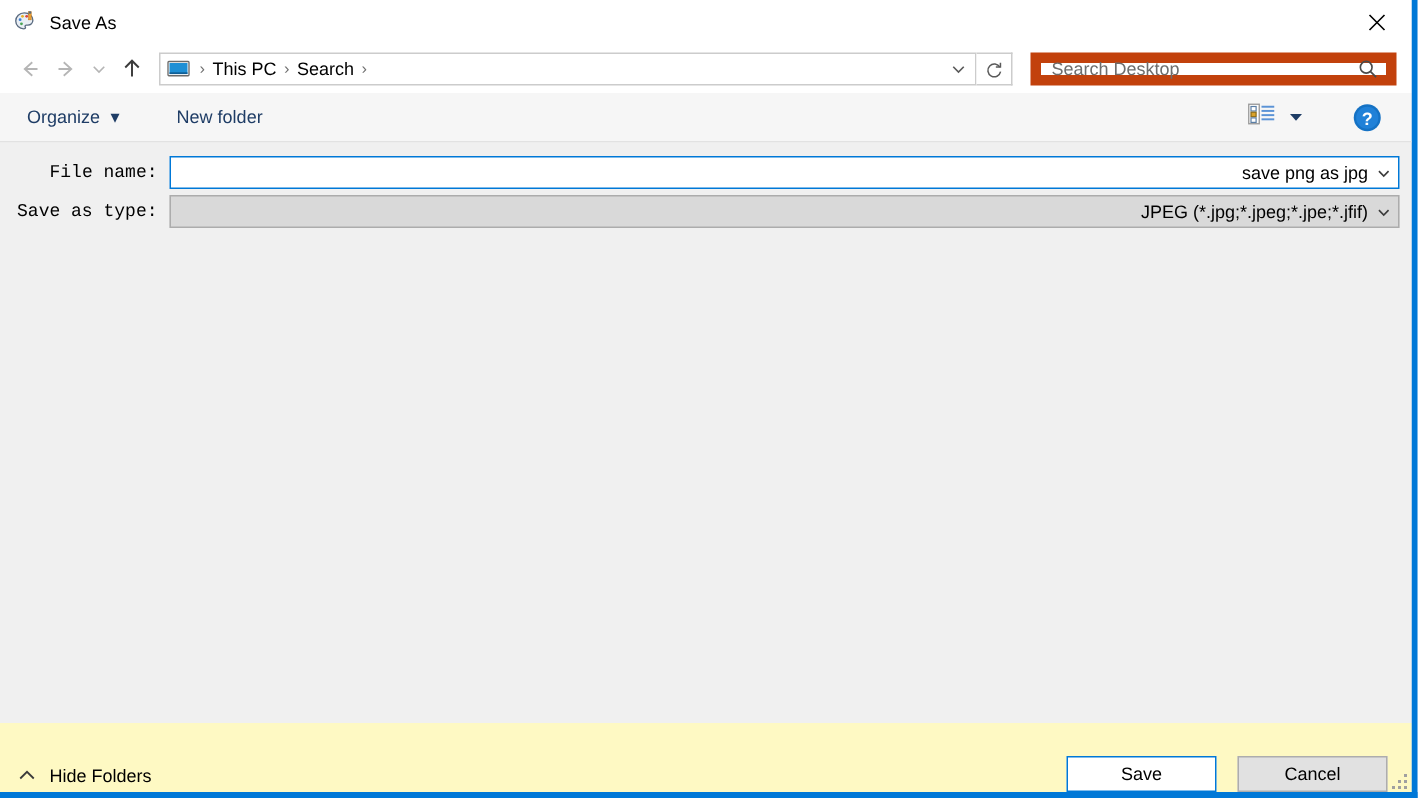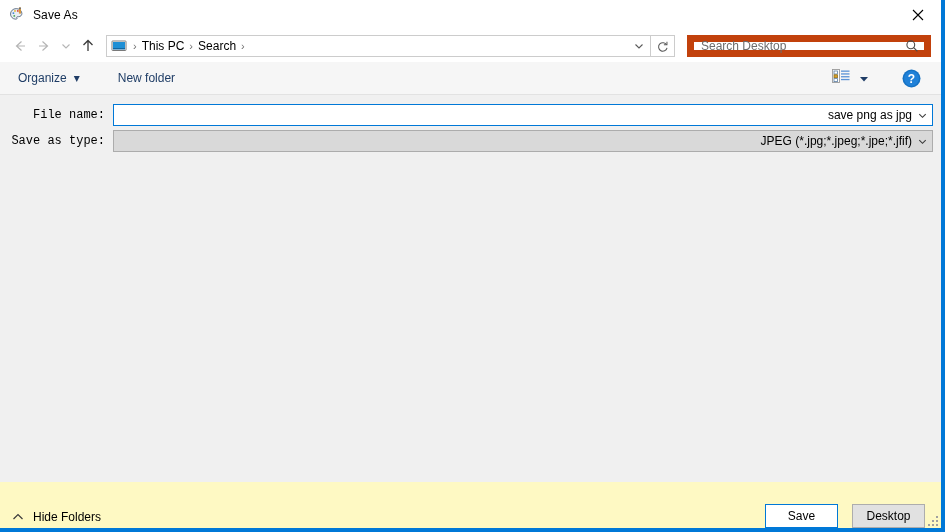--- a/index.html
+++ b/index.html
@@ -278,21 +278,21 @@
   .hide-folders {
     display: flex;
     align-items: center;
     font-size: 12px;
     color: #000000;
     height: 22px;
   }
   .hide-folders .up-caret { margin-right: 9px; display: flex; align-items: center; }
   .footer-spacer { flex: 1 1 auto; }
   .dlg-btn {
-    width: 73px;
+    width: 100px;
     height: 24px;
     font-size: 12px;
     color: #000000;
     display: flex;
     align-items: center;
     justify-content: center;
     box-sizing: border-box;
     flex: 0 0 auto;
   }
   .btn-default {
@@ -476,21 +476,21 @@
     <div class="hide-folders">
       <span class="up-caret">
         <svg width="12" height="10" viewBox="0 0 12 10">
           <path d="M1.5 7 L6 2.5 L10.5 7" stroke="#3b3b3b" stroke-width="1.2" fill="none"></path>
         </svg>
       </span>
       <span>Hide Folders</span>
     </div>
     <div class="footer-spacer"></div>
     <div class="dlg-btn btn-default">Save</div>
-    <div class="dlg-btn btn-normal">Desktop</div>
+    <div class="dlg-btn btn-normal">Cancel</div>
     <div class="grip">
       <i style="right:0px;bottom:0px;"></i>
       <i style="right:4px;bottom:0px;"></i>
       <i style="right:8px;bottom:0px;"></i>
       <i style="right:0px;bottom:4px;"></i>
       <i style="right:4px;bottom:4px;"></i>
       <i style="right:0px;bottom:8px;"></i>
     </div>
   </div>
 

